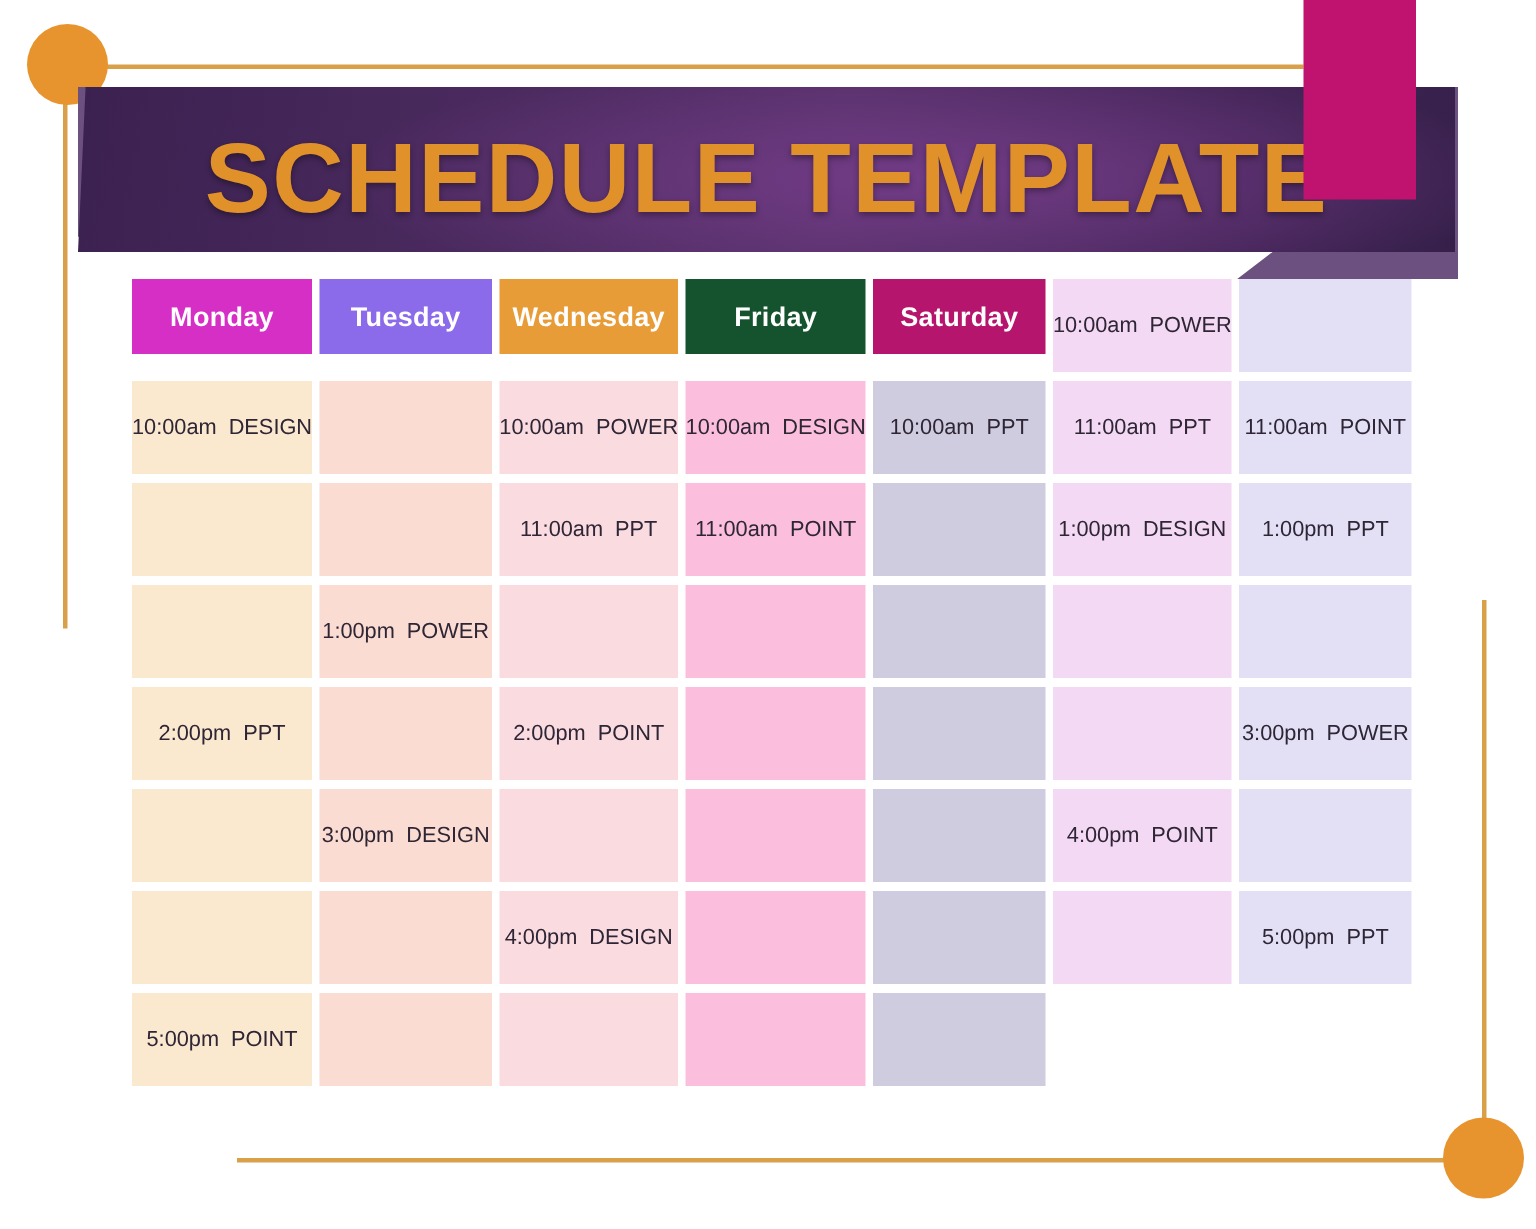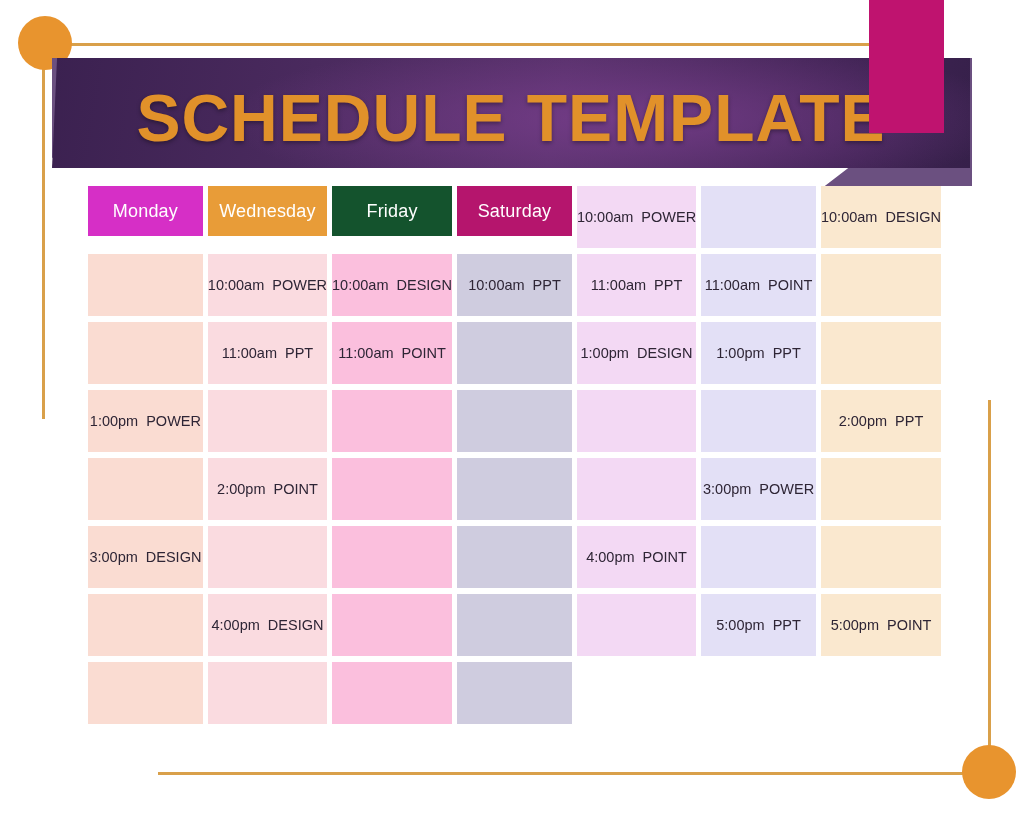--- a/index.html
+++ b/index.html
@@ -106,21 +106,21 @@
     row-gap: 6px;
   }
 
   .day-header {
     height: 50px;
     display: flex;
     align-items: center;
     justify-content: center;
     color: #ffffff;
     font-size: 18px;
-    font-weight: normal;
+    font-weight: bold;
     letter-spacing: 0.2px;
     box-shadow: 0 0 0 1.5px rgba(255,255,255,0.9);
   }
 
   .cell {
     height: 62px;
     display: flex;
     flex-direction: row;
     align-items: center;
     justify-content: center;
@@ -149,20 +149,21 @@
   <div class="banner-wrap">
     <div class="banner-fold"></div>
     <div class="banner-main"></div>
     <div class="banner-title">SCHEDULE TEMPLATE</div>
   </div>
 
   <div class="accent-bar"></div>
 
   <div class="grid" id="grid">
       <div class="day-header" style="background: rgb(214, 47, 198);">Monday</div>
+      <div class="day-header" style="background: rgb(140, 107, 235);">Tuesday</div>
       <div class="day-header" style="background: rgb(232, 156, 56);">Wednesday</div>
       <div class="day-header" style="background: #14532d;">Friday</div>
       <div class="day-header" style="background: rgb(181, 21, 109);">Saturday</div>
       <div class="cell" style="background: rgb(243, 217, 244);">
         <span class="time">10:00am</span>
         <span class="task">POWER</span>
       </div>
       <div class="cell empty" style="background: rgb(227, 224, 246);"></div>
       <div class="cell" style="background: rgb(250, 232, 207);">
         <span class="time">10:00am</span>

